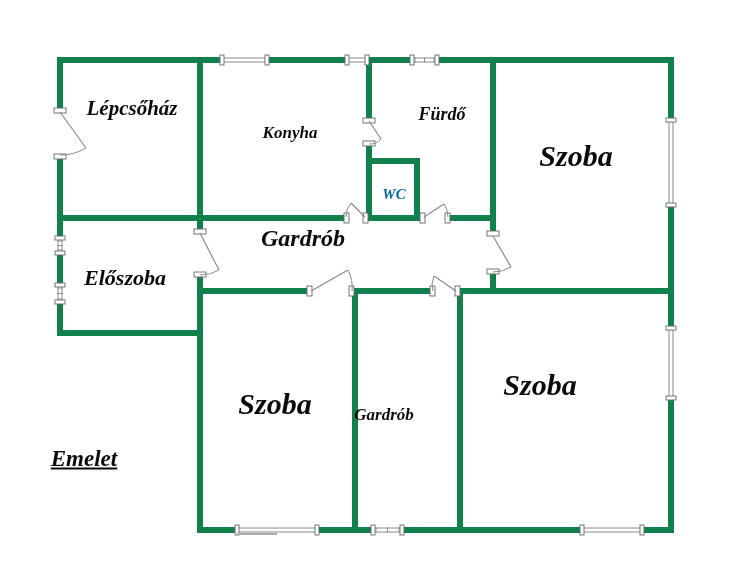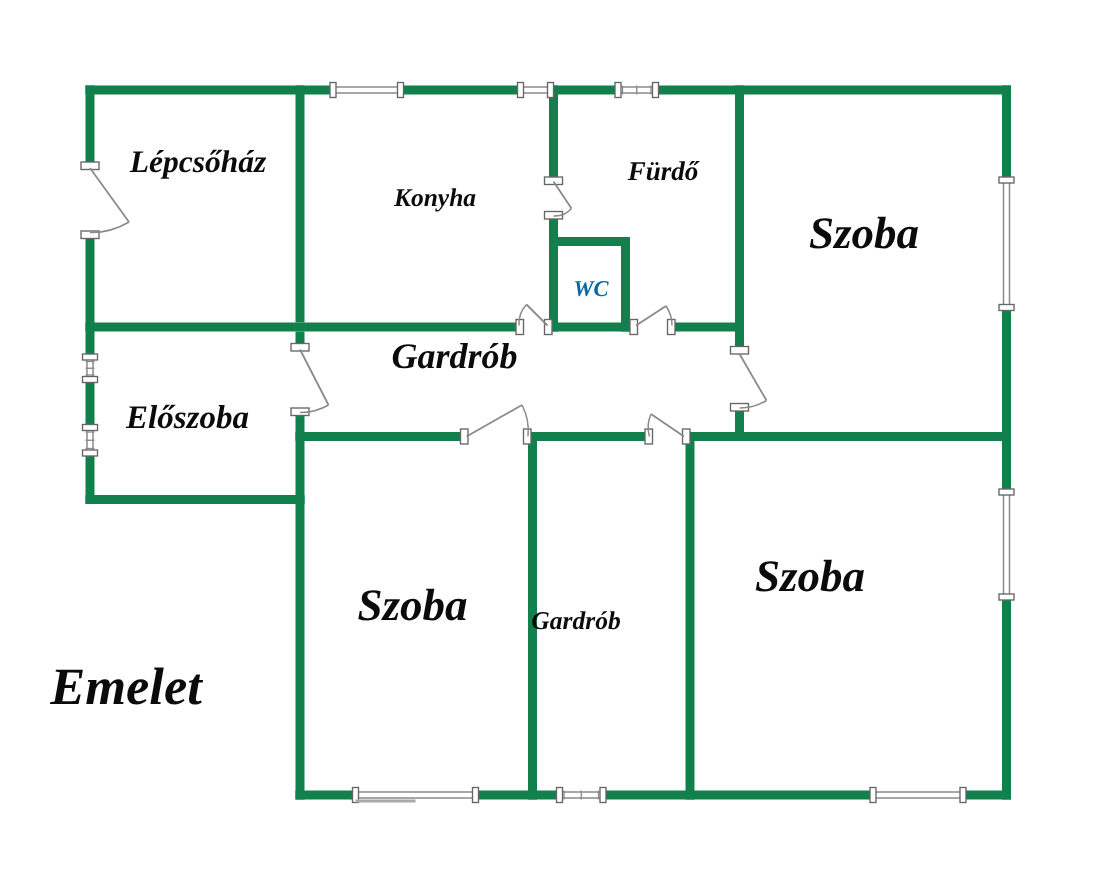--- a/index.html
+++ b/index.html
@@ -157,15 +157,15 @@
       <span class="label" style="left: 132px; top: 108px; font-size: 21px; color: rgb(11, 11, 11);">Lépcsőház</span>
       <span class="label" style="left: 290px; top: 132px; font-size: 17px; color: rgb(11, 11, 11);">Konyha</span>
       <span class="label" style="left: 442px; top: 114px; font-size: 18px; color: rgb(11, 11, 11); text-align: right;">Fürdő</span>
       <span class="label" style="left: 394px; top: 194px; font-size: 15px; color: #0369a1;">WC</span>
       <span class="label" style="left: 576px; top: 156px; font-size: 30px; color: rgb(11, 11, 11);">Szoba</span>
       <span class="label" style="left: 303px; top: 238px; font-size: 24px; color: rgb(11, 11, 11);">Gardrób</span>
       <span class="label" style="left: 125px; top: 278px; font-size: 22px; color: rgb(11, 11, 11);">Előszoba</span>
       <span class="label" style="left: 275px; top: 404px; font-size: 30px; color: rgb(11, 11, 11);">Szoba</span>
       <span class="label" style="left: 384px; top: 414px; font-size: 17px; color: rgb(11, 11, 11);">Gardrób</span>
       <span class="label" style="left: 540px; top: 385px; font-size: 30px; color: rgb(11, 11, 11);">Szoba</span>
-      <span class="label" style="left: 84px; top: 458px; font-size: 35px; color: rgb(11, 11, 11);">Emelet</span>
+      <span class="label" style="left: 84px; top: 458px; font-size: 23px; color: rgb(11, 11, 11); text-decoration: underline;">Emelet</span>
     </div>
 </div>
 
 </body></html>

